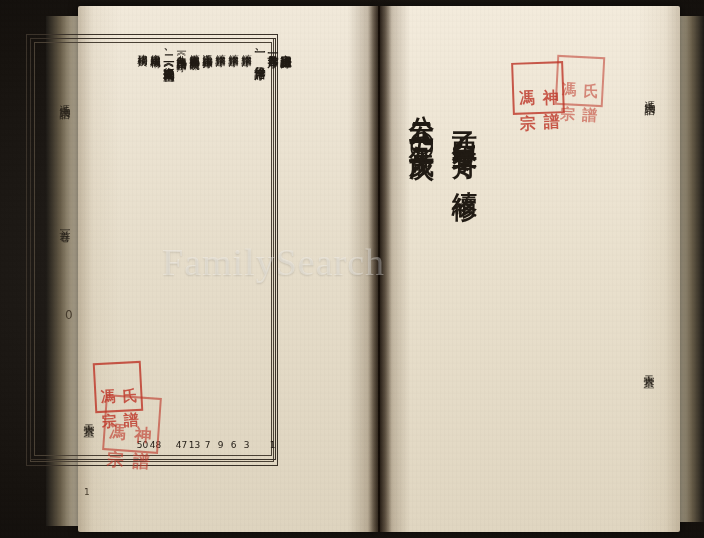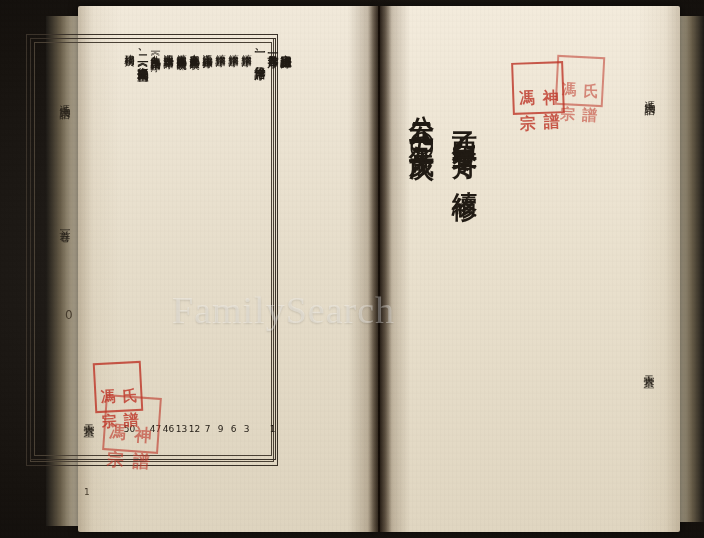--- a/index.html
+++ b/index.html
@@ -207,21 +207,21 @@
     writing-mode: vertical-rl;
     text-orientation: upright;
     font-size: 10.2px;
     line-height: 13px;
     color: #221c15;
     letter-spacing: 0.5px;
     white-space: nowrap;
   }
   .toc-col .pg {
     position: absolute;
-    bottom: 16px;
+    bottom: 0px;
     left: 0;
     width: 13px;
     text-align: center;
     font-size: 9px;
     color: #221c15;
     font-family: "DejaVu Sans", sans-serif;
   }
   .toc-col.head .label {
     font-weight: bold;
     font-size: 11px;
@@ -275,30 +275,29 @@
     left: 104px; top: 396px;
     width: 52px; height: 52px;
     font-size: 17px;
     transform: rotate(4deg);
     opacity: 0.62;
   }
 
   
   .watermark {
     position: absolute;
-    left: 172px;
+    left: 162px;
     top: 240px;
     font-size: 38px;
     color: rgba(255,255,255,0.34);
     font-family: "Liberation Serif", serif;
     letter-spacing: 1px;
     text-shadow: 0 1px 2px rgba(0,0,0,0.12);
     pointer-events: none;
     user-select: none;
-    margin-top: 48px;
   }
   
   .grain {
     position: absolute;
     inset: 0;
     pointer-events: none;
     background:
       repeating-linear-gradient(90deg, rgba(0,0,0,0.02) 0px, rgba(0,0,0,0) 2px, rgba(0,0,0,0) 4px),
       repeating-linear-gradient(0deg, rgba(0,0,0,0.015) 0px, rgba(0,0,0,0) 3px, rgba(0,0,0,0) 6px);
     opacity: 0.8;
@@ -370,38 +369,34 @@
     </div>
     <div class="toc-col">
       <div class="label">續修宗譜序</div>
       <div class="pg">9</div>
     </div>
     <div class="toc-col">
       <div class="label">馮氏宗譜編修序錄</div>
       <div class="pg">7</div>
     </div>
     <div class="toc-col">
-      <div class="label">本宗九族兄弟姊妹世系圖表</div>
-      <div class="pg">12</div>
-    </div>
-    <div class="toc-col">
       <div class="label">續本宗九族兄弟姊妹親疏圖表</div>
       <div class="pg">13</div>
-    </div>
-    <div class="toc-col">
-      <div class="label">馮照宗譜錄新老譜序</div>
-      <div class="pg">46</div>
     </div>
     <div class="toc-col">
       <div class="label">一九八九年族譜《馮氏宗譜》目序</div>
       <div class="pg">47</div>
     </div>
     <div class="toc-col head">
       <div class="label">二、復建《馮氏祠堂》</div>
       <div class="pg"></div>
+    </div>
+    <div class="toc-col">
+      <div class="label">復建宗祠組織機構</div>
+      <div class="pg">48</div>
     </div>
     <div class="toc-col">
       <div class="label">建祠捐資榜</div>
       <div class="pg">50</div>
     </div>
   </div>
 
   <div class="vtext left-margin-label">馮氏宗譜</div>
   <div class="vtext left-margin-label2">首卷一</div>
   <div class="vtext left-bottom-label">天寶堂</div>

